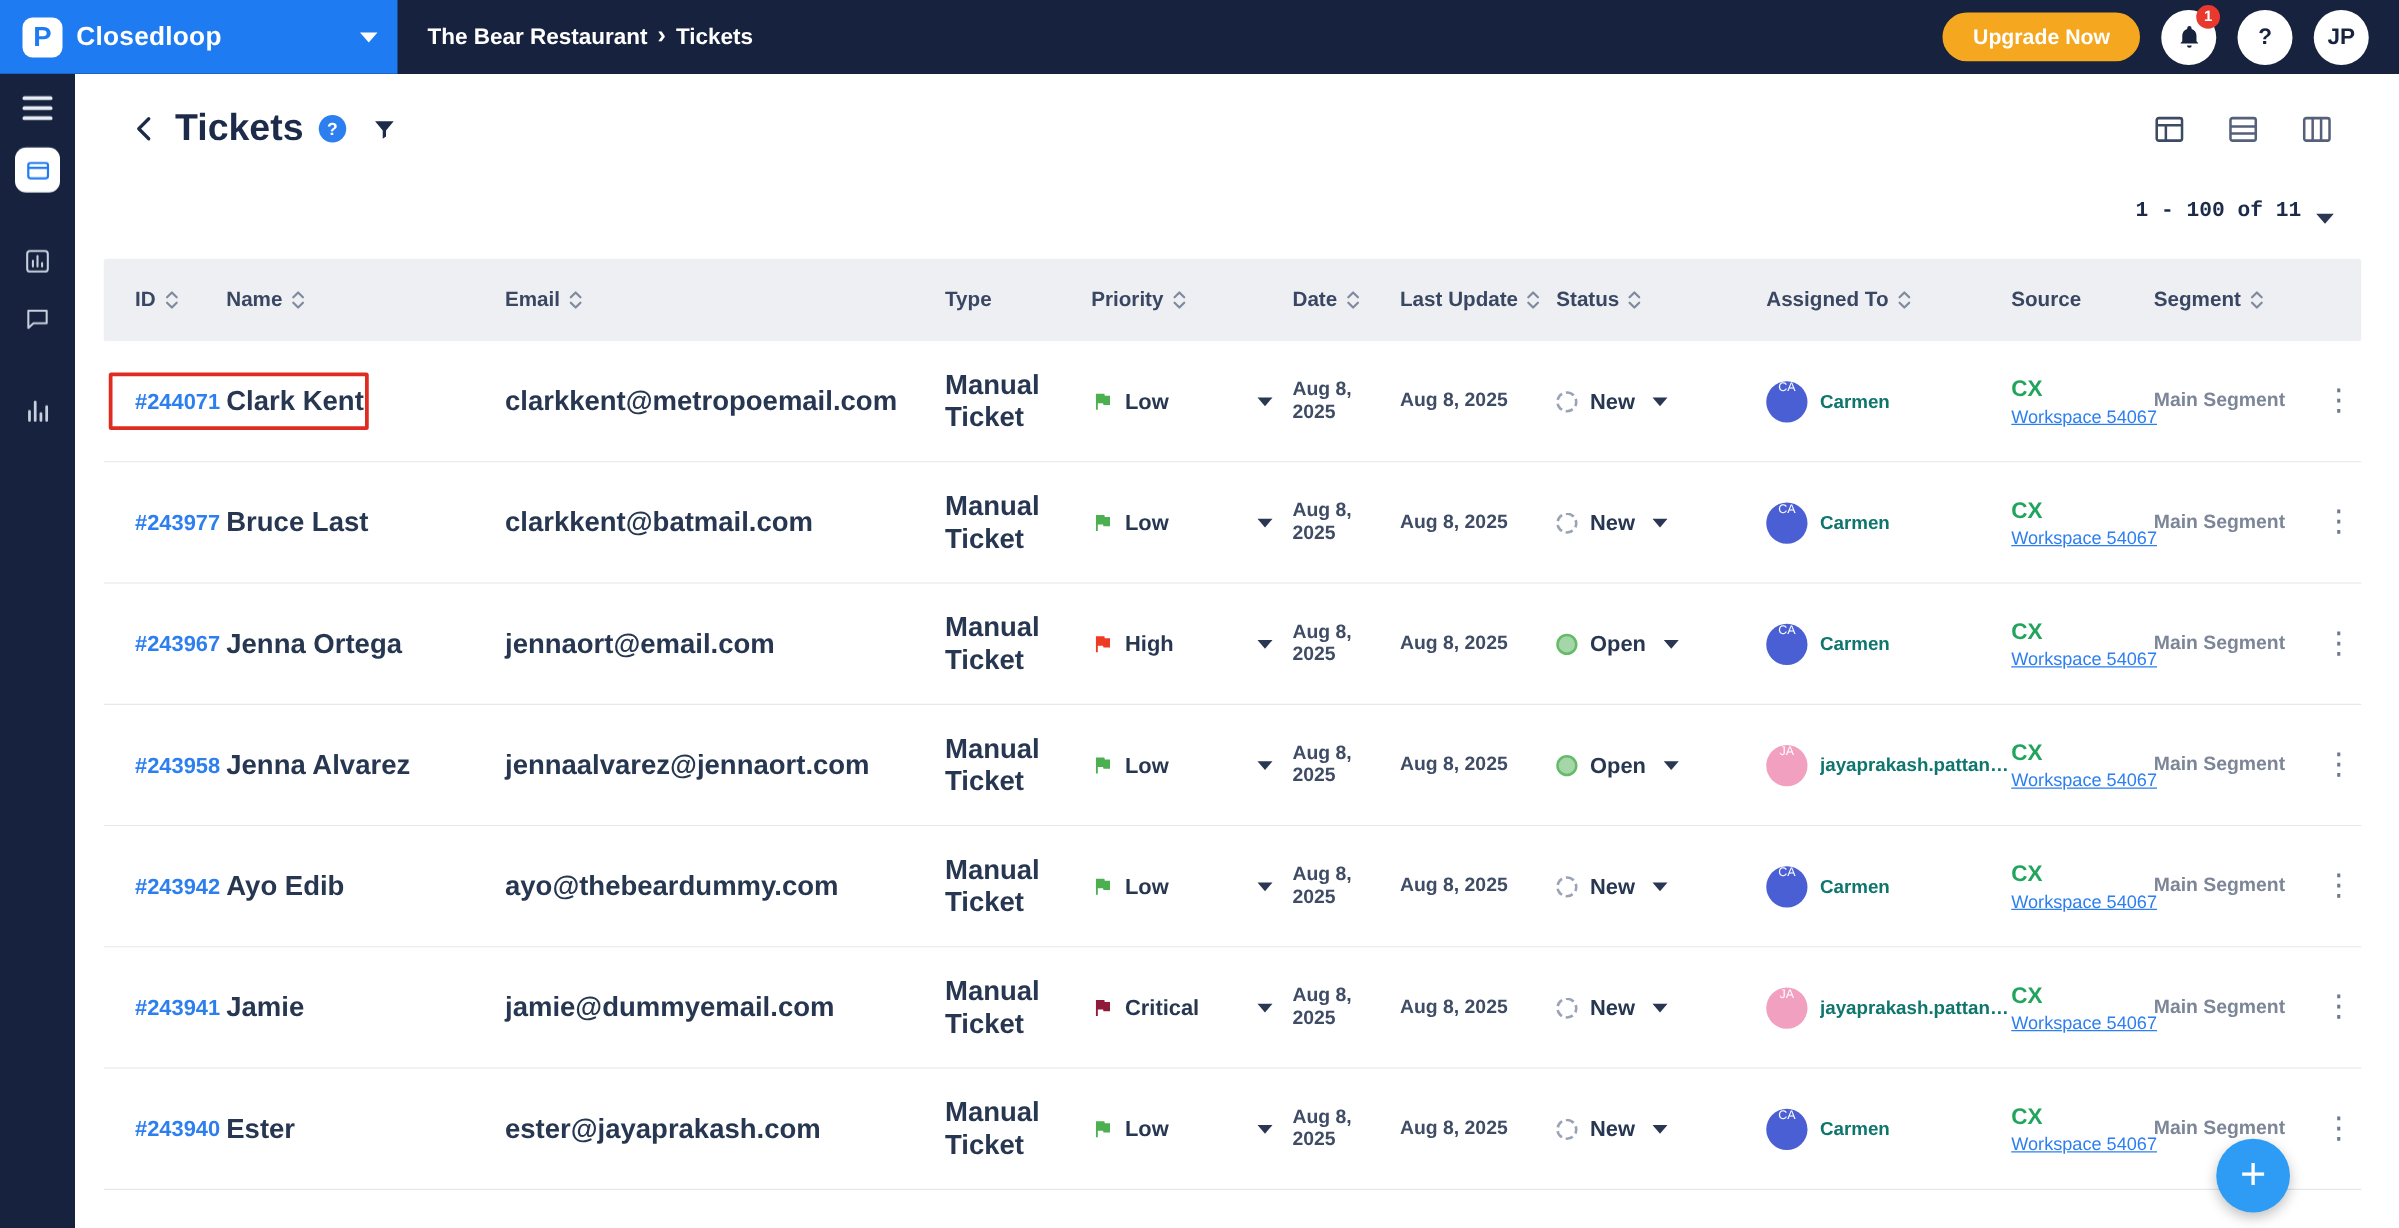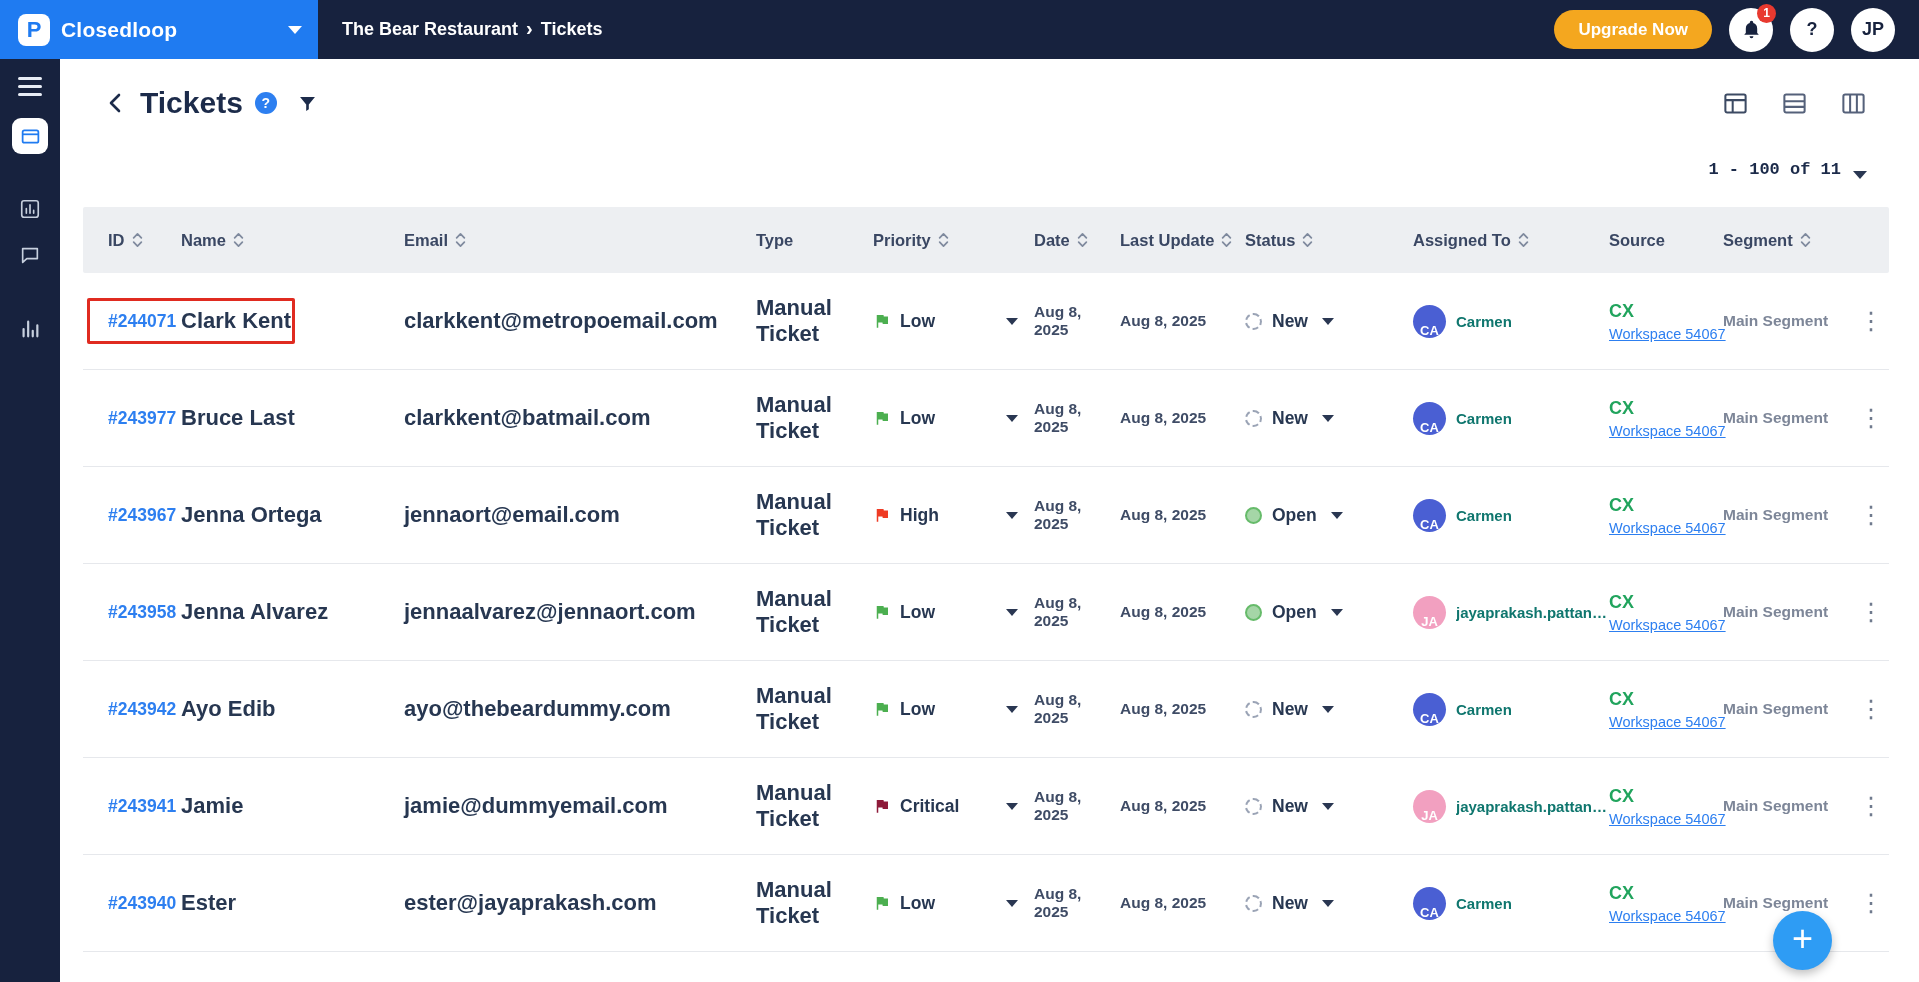--- a/index.html
+++ b/index.html
@@ -84,22 +84,22 @@
   .caret { width:0; height:0; border-left:6px solid transparent;
     border-right:6px solid transparent; border-top:7px solid #2a3752; cursor:pointer; }
   .td-priority .caret { margin-left:auto; }
   .td-date, .td-update { font-size:15.5px; color:#3f4c66; font-weight:600; }
   .td-status { gap:10px; }
   .td-status .slabel { font-size:17.5px; color:#273751; font-weight:600; }
   .status-dot { width:17px; height:17px; border-radius:50%; flex:0 0 auto; }
   .status-dot.new { background:#fff; border:2px dashed #9aa3b5; }
   .status-dot.open { background:#a5d6a7; border:2px solid #66bb6a; }
   .td-status .caret { margin-left:4px; }
-  .avatar-sm { width:33px; height:33px; border-radius:50%; color:#fff; font-size:13px;
-    font-weight:bold; display:flex; align-items:flex-end; justify-content:center;
+  .avatar-sm { width:33px; height:33px; border-radius:50%; color:#fff; font-size:10px;
+    font-weight:normal; display:flex; align-items:flex-start; justify-content:center;
     margin-right:10px; flex:0 0 auto; }
   .assignee-name { font-size:15px; color:#0f766e; font-weight:600; white-space:nowrap;
     overflow:hidden; text-overflow:ellipsis; }
   .td-source { flex-direction:column; align-items:flex-start; gap:4px; }
   .source-cx { color:#21a45d; font-weight:bold; font-size:18px; }
   .source-ws { color:#2d7ff0; font-size:14.5px; text-decoration:underline;
     cursor:pointer; white-space:nowrap; }
   .td-segment { font-size:15.5px; color:#7d8698; font-weight:600; }
   .kebab { font-size:24px; color:#6f7a8d; cursor:pointer; line-height:1; }
   .highlight-box { position:absolute; left:4px; top:50%; transform:translateY(-50%);

